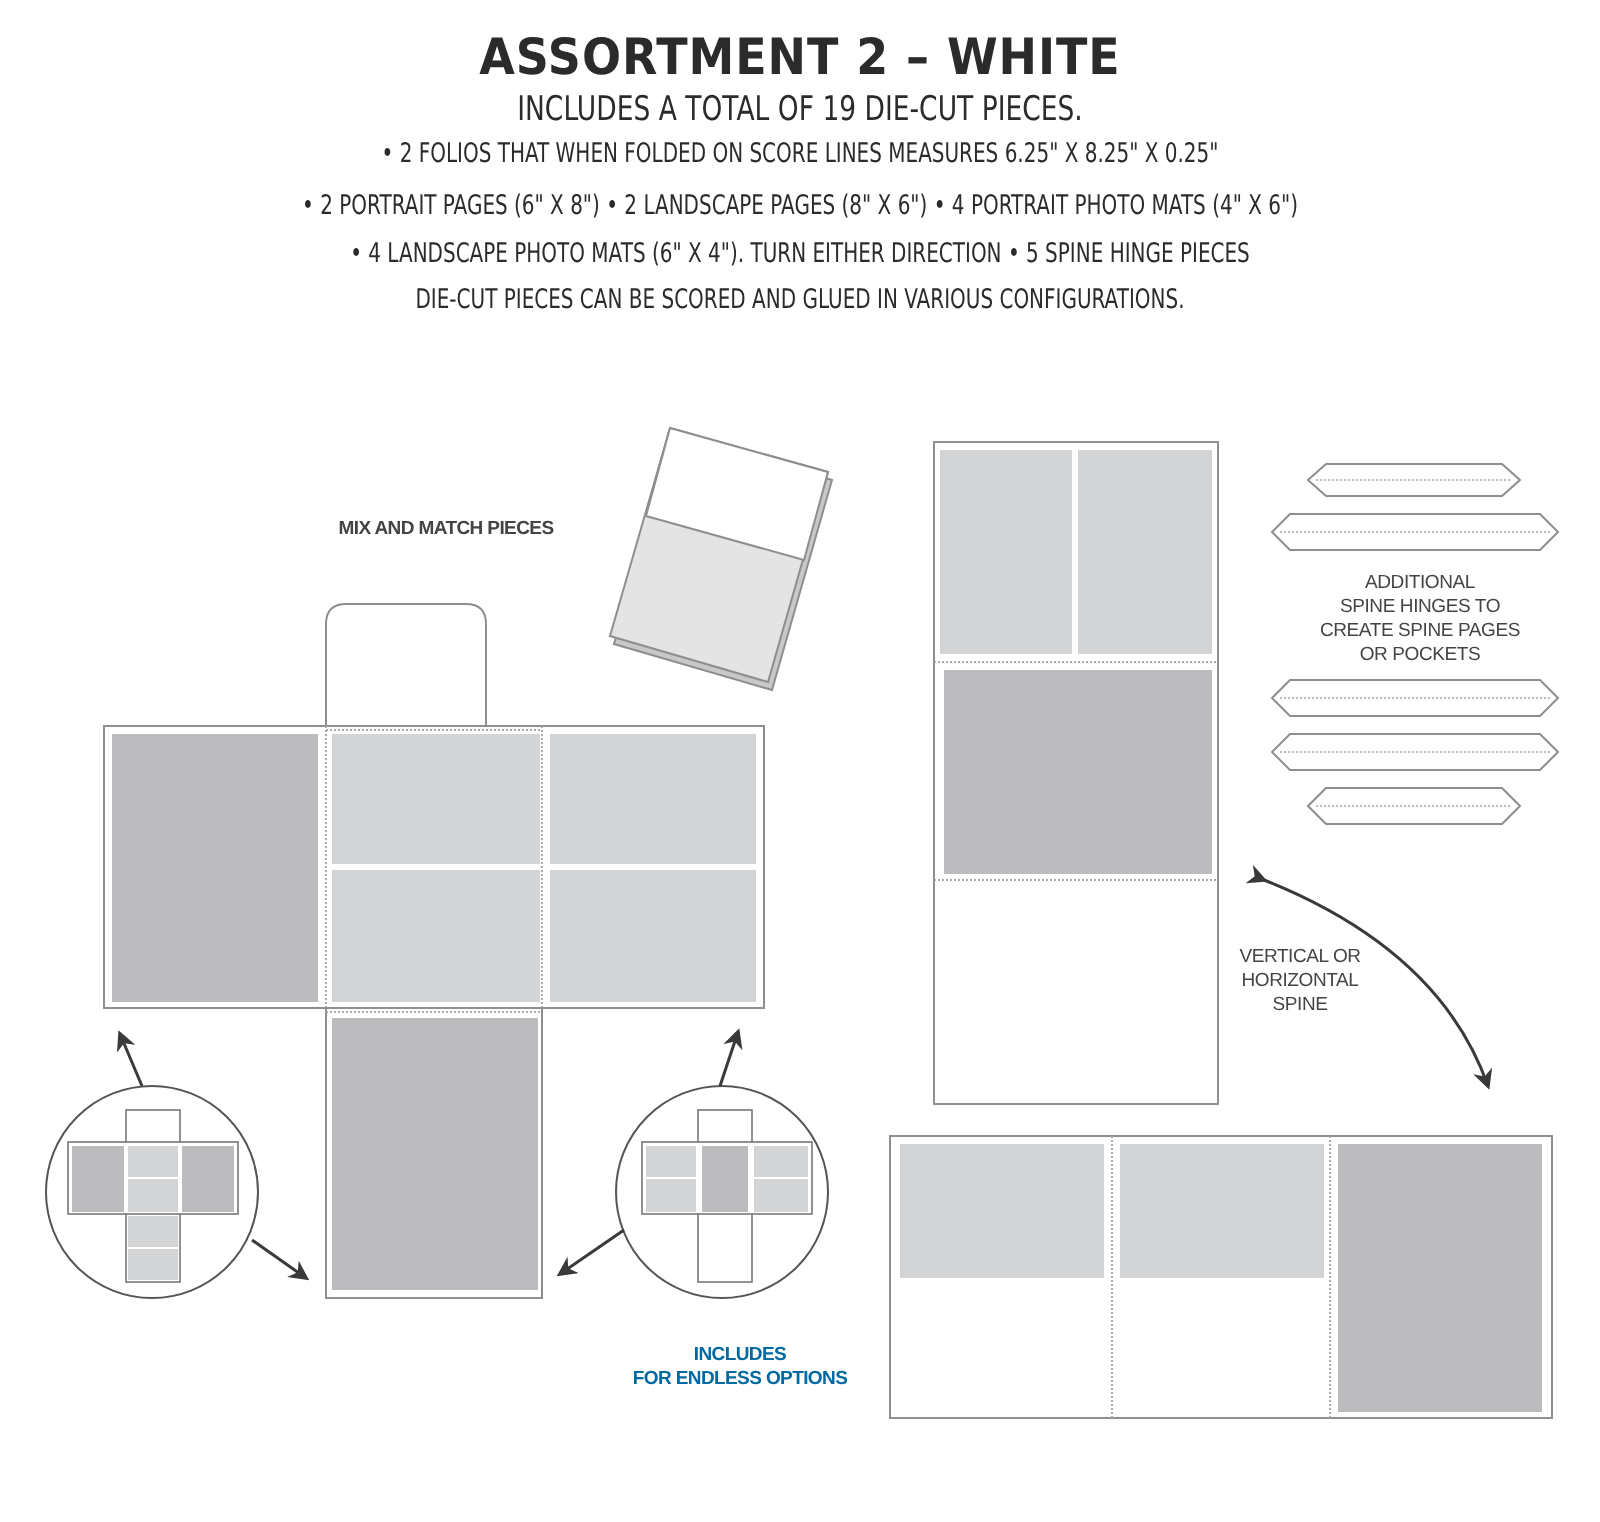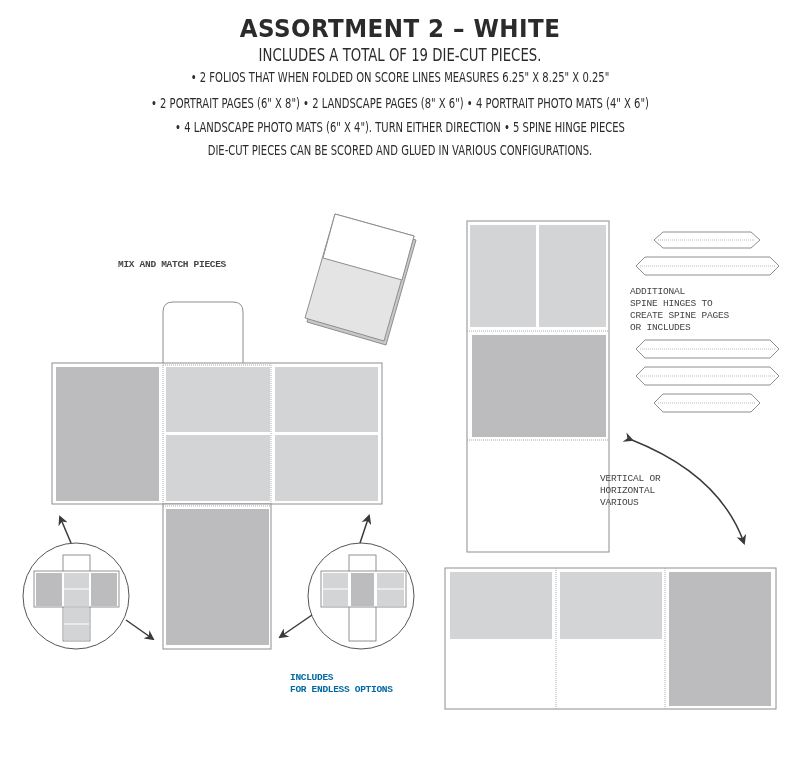--- a/index.html
+++ b/index.html
@@ -2,21 +2,21 @@
 <html><head>
   <meta charset="utf-8">
   <style>
     html, body { margin: 0; padding: 0; background: #ffffff; }
     body { width: 800px; height: 761px; position: relative; overflow: hidden; font-family: "DejaVu Sans", sans-serif; color: #333; }
     .title { position: absolute; left: 0; width: 800px; top: 14px; text-align: center; font-family: "DejaVu Sans", sans-serif; font-weight: bold; font-size: 25px; letter-spacing: 0.5px; color: #2b2b2b; transform: scaleX(0.92); }
     .subtitle { position: absolute; left: 0; width: 800px; top: 45px; text-align: center; font-family: "DejaVu Sans", sans-serif; font-size: 17px; color: #2b2b2b; transform: scaleX(0.78); }
     .line { position: absolute; left: 0; width: 800px; text-align: center; font-family: "DejaVu Sans", sans-serif; font-size: 13.5px; color: #2b2b2b; transform: scaleX(0.74); white-space: nowrap; }
     .l1 { top: 69px; } .l2 { top: 95px; } .l3 { top: 119px; } .l4 { top: 142px; }
     svg.diagram { position: absolute; left: 0; top: 0; }
-    .lbl { position: absolute; font-family: Liberation Mono, monospace; color: #444; }
+    .lbl { position: absolute; text-align: center; font-family: Liberation Sans, sans-serif; color: #444; }
     .mix { left: 118px; top: 259px; width: 210px; font-size: 9.5px; font-weight: bold; line-height: 12px; letter-spacing: -0.3px; }
     .spine { left: 630px; top: 286px; width: 160px; font-size: 9.5px; line-height: 12px; letter-spacing: -0.2px; }
     .vert { left: 600px; top: 473px; width: 100px; font-size: 9.5px; line-height: 12px; letter-spacing: -0.2px; }
     .inc { left: 290px; top: 672px; width: 160px; font-weight: bold; color: #0369a1; letter-spacing: -0.3px; }
     .inc .a { font-size: 9.5px; line-height: 12px; display: block; }
     .inc .b { font-size: 14px; line-height: 16px; display: block; }
     .inc .c { font-size: 9.5px; line-height: 12px; display: block; }
   </style>
 </head>
 <body>
@@ -127,25 +127,25 @@
 </svg>
 
 <div class="lbl mix">
   <div>MIX AND MATCH PIECES</div>
 </div>
 
 <div class="lbl spine">
   <div>ADDITIONAL</div>
   <div>SPINE HINGES TO</div>
   <div>CREATE SPINE PAGES</div>
-  <div>OR INCLUDES</div>
+  <div>OR POCKETS</div>
 </div>
 
 <div class="lbl vert">
   <div>VERTICAL OR</div>
   <div>HORIZONTAL</div>
-  <div>VARIOUS</div>
+  <div>SPINE</div>
 </div>
 
 <div class="lbl inc">
   <span class="a">INCLUDES</span>
   <span class="c">FOR ENDLESS OPTIONS</span>
 </div>
 
 </body></html>

